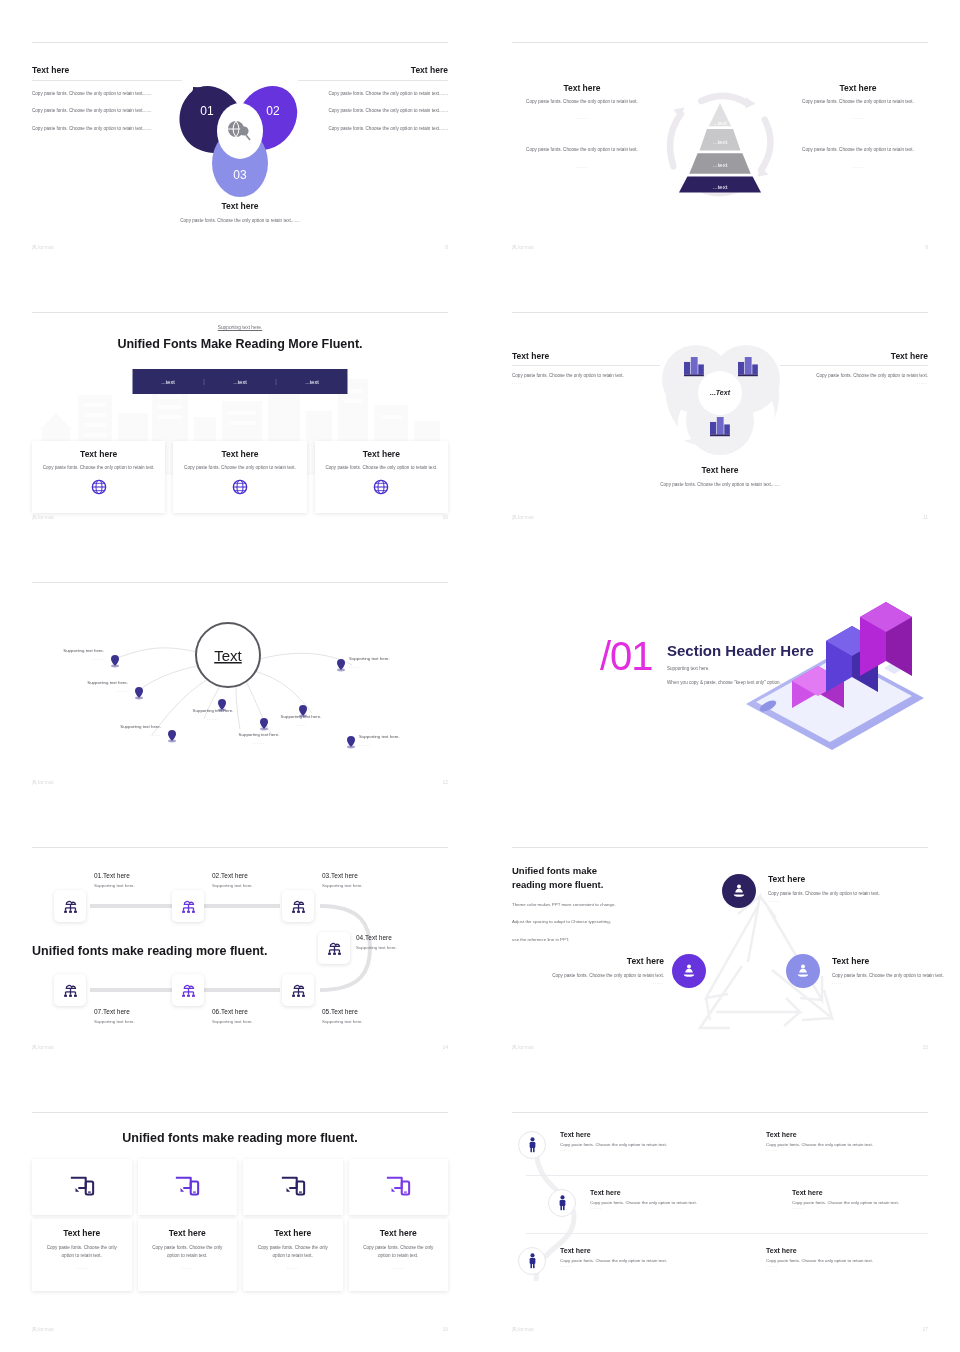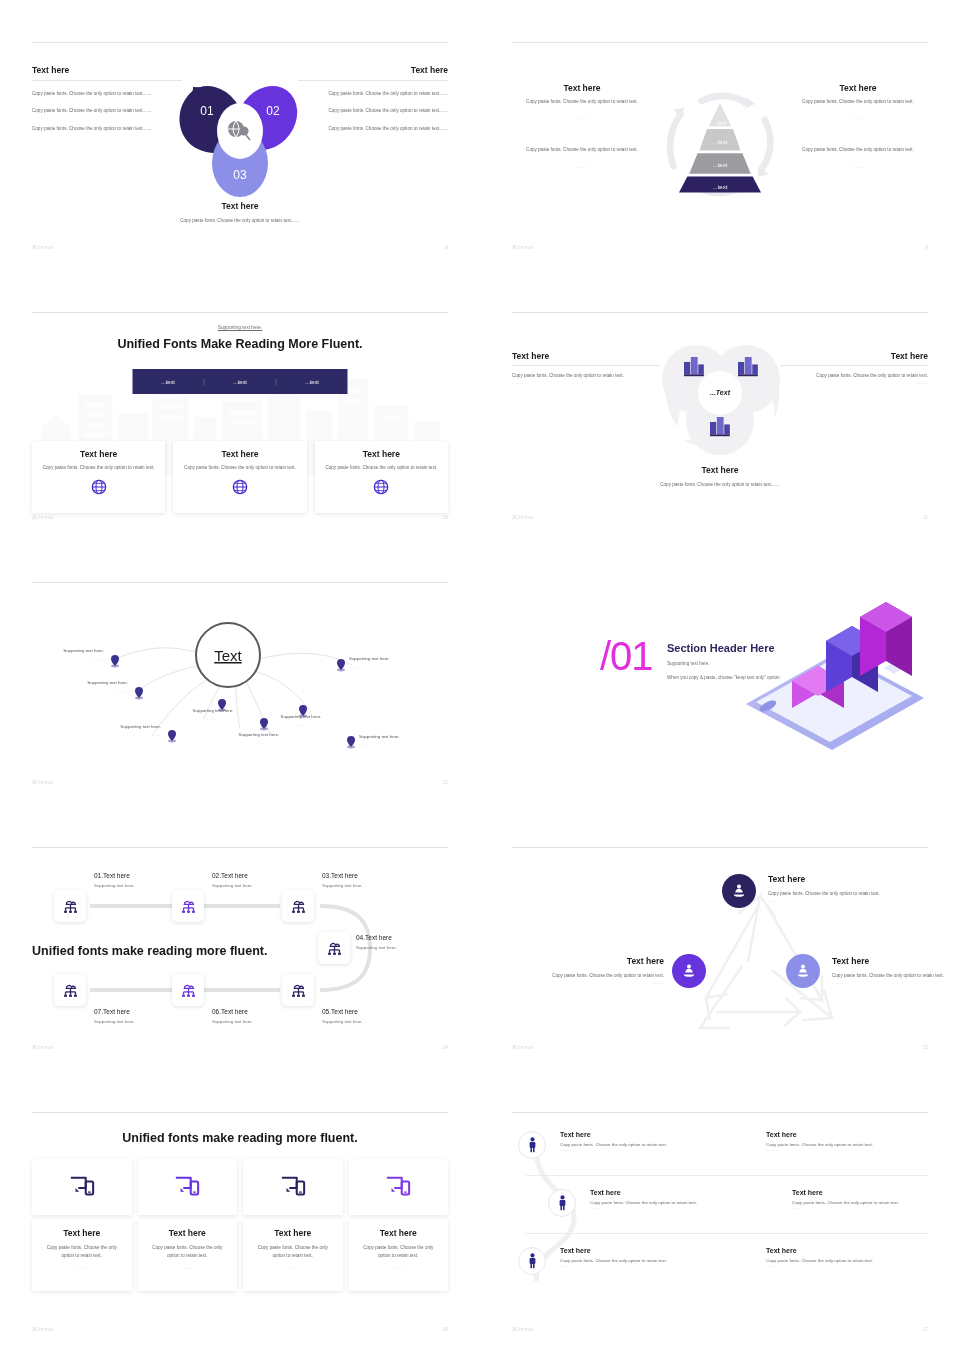--- a/index.html
+++ b/index.html
@@ -78,21 +78,21 @@
   .pinwheel{ position:absolute; left:50%; transform:translateX(-50%); top:22px; width:132px; height:122px; }
   .s4-bottom{ position:absolute; left:50%; transform:translateX(-50%); top:152px; width:170px; text-align:center; }
 
   
   .mindmap{ position:absolute; left:0; top:0; width:416px; height:190px; }
   .mm-lab{ position:absolute; font-size:4.4px; color:#55555d; line-height:1.9; }
 
   
   .s6-num{ position:absolute; left:88px; top:54px; font-size:40px; font-weight:300; color:#e22ee0; letter-spacing:-1px; line-height:1; }
   .s6-head{ position:absolute; left:155px; top:60px; }
-  .s6-head h2{ font-size:11px; font-weight:bold; color:#2b2560; }
+  .s6-head h2{ font-size:15px; font-weight:bold; color:#2b2560; }
   .s6-head p{ font-size:4.6px; color:#6c6c74; line-height:2.0; margin-top:5px; }
   .phone3d{ position:absolute; right:-6px; top:14px; width:200px; height:160px; }
 
   
   .proc-icon{
     position:absolute; width:32px; height:32px; background:#fff;
     border-radius:5px; box-shadow:0 1px 4px rgba(0,0,0,.12);
     display:flex; align-items:center; justify-content:center;
   }
   .proc-lab{ position:absolute; width:78px; }
@@ -643,20 +643,27 @@
 
       <div class="s7-title h-title-lg">Unified fonts make reading more fluent.</div>
 
       <div class="foot-logo">风format</div>
       <div class="foot-num">14</div>
     </div>
   </div>
 
   <div class="slide">
     <div class="sheet">
+      <div class="s8-head">
+        <h2><span>Unified fonts make</span><br>
+            <span>reading more fluent.</span></h2>
+        <p>Theme color makes PPT more convenient to change.</p>
+        <p>Adjust the spacing to adapt to Chinese typesetting,</p>
+        <p>use the reference line in PPT.</p>
+      </div>
 
       <svg style="position:absolute; left:160px; top:30px; width:180px; height:160px" viewBox="0 0 180 160">
         <g fill="none" stroke="#f0f0f2" stroke-width="2.5">
           <path d="M70 88 L28 150 L58 150 M28 150 L44 126"></path>
           <path d="M76 84 L88 18 L66 36 M88 18 L104 40"></path>
           <path d="M100 92 L160 140 L152 112 M160 140 L130 142"></path>
           <path d="M44 134 L128 134 L114 120 M128 134 L112 148"></path>
           <path d="M96 30 L150 122 L150 98 M150 122 L128 120"></path>
           <path d="M86 28 L34 120 L56 116 M34 120 L38 142"></path>
         </g>

